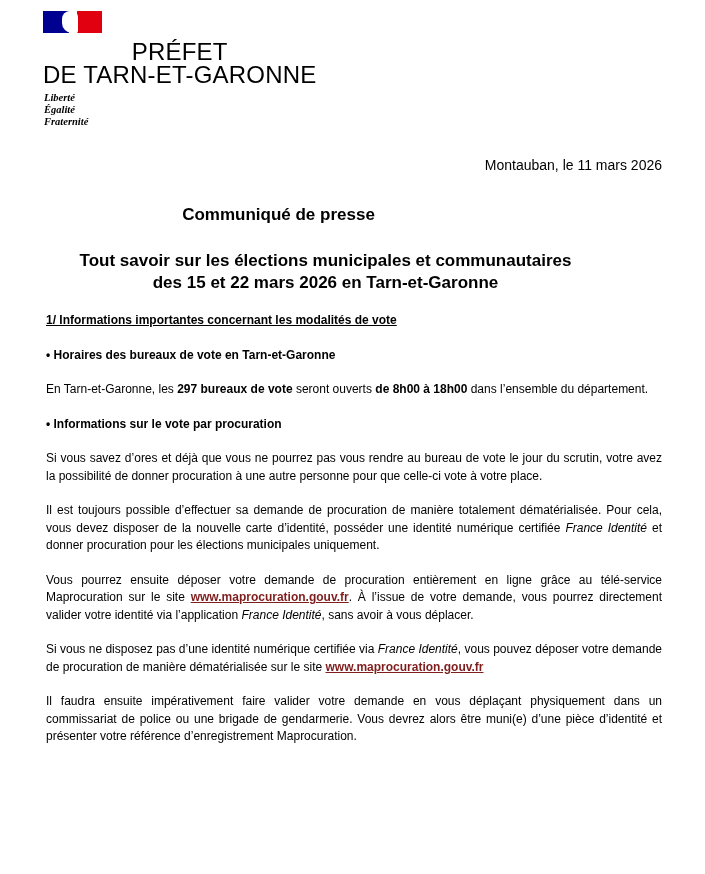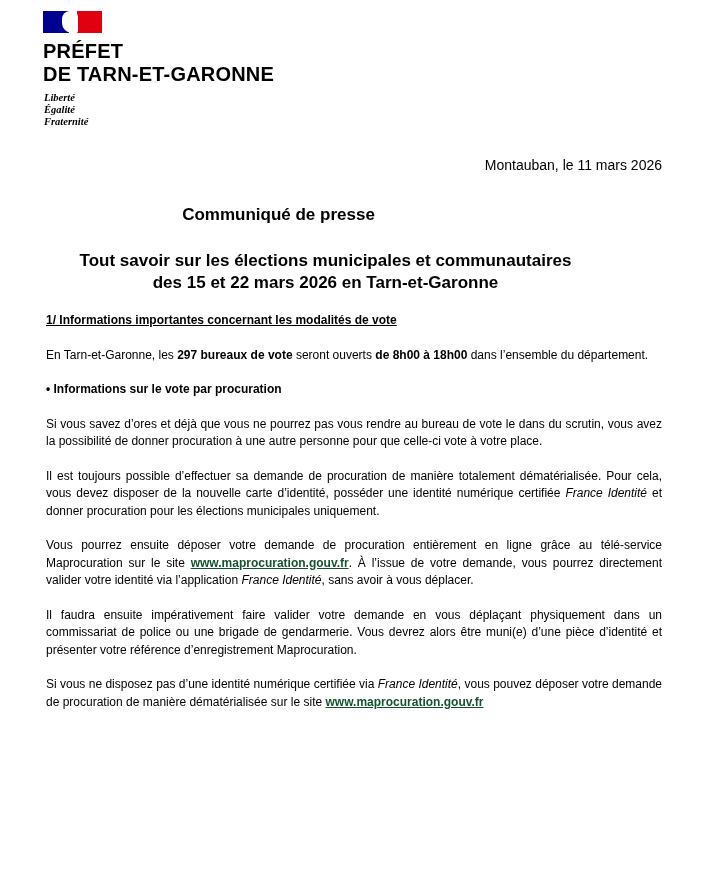--- a/index.html
+++ b/index.html
@@ -3,30 +3,30 @@
 <meta charset="utf-8">
 <style>
   html, body { margin: 0; padding: 0; background: #ffffff; }
   body { width: 705px; height: 874px; overflow: hidden; position: relative; font-family: "Liberation Sans", sans-serif; color: #000; }
   .logo { position: absolute; left: 43px; top: 11px; }
   .flag { display: flex; width: 59px; height: 22px; }
   .flag .blue { width: 26px; background: #000091; position: relative; }
   .flag .white { width: 8px; background: #fff; }
   .flag .red { width: 25px; background: #e1000f; }
   .marianne { position: absolute; left: 19px; top: 0; width: 16px; height: 22px; background: #fff; border-radius: 8px 6px 2px 10px; }
-  .prefet { position: absolute; left: 43px; top: 40px; font-weight: bold; font-size: 20px; line-height: 23px; letter-spacing: 0.2px; }
+  .prefet { position: absolute; left: 43px; top: 40px; font-weight: normal; font-size: 24px; line-height: 23px; letter-spacing: 0.2px; text-align: center; }
   .motto { position: absolute; left: 44px; top: 92px; font-family: "Liberation Serif", serif; font-style: italic; font-weight: bold; font-size: 10.5px; line-height: 12px; }
   .date { position: absolute; right: 43px; top: 157px; font-size: 14px; padding-left: 8px; }
   .title { position: absolute; left: 0; width: 557px; top: 205px; text-align: center; font-weight: bold; font-size: 17px; }
   .subtitle { position: absolute; left: 0; width: 651px; top: 250px; text-align: center; font-weight: bold; font-size: 17px; line-height: 22px; }
   .content { position: absolute; left: 46px; width: 616px; top: 312px; font-size: 12px; line-height: 17.5px; }
   .content p { margin: 0 0 17px 0; text-align: justify; }
   .section { font-weight: bold; text-decoration: underline; margin-bottom: 17px; }
   .bullet { font-weight: bold; margin-bottom: 17px; }
-  .link { color: #14532d; font-weight: bold; text-decoration: underline; }
+  .link { color: #7f1d1d; font-weight: bold; text-decoration: underline; }
   b { font-weight: bold; }
   i { font-style: italic; }
 </style>
 </head>
 <body>
 
 <div class="logo">
   <div class="flag">
     <div class="blue"></div>
       <div class="white"></div>
@@ -47,20 +47,21 @@
 <div class="date">Montauban, le 11 mars 2026</div>
 
 <div class="title">Communiqué de presse</div>
 <div class="subtitle">
   <div>Tout savoir sur les élections municipales et communautaires</div>
   <div>des 15 et 22 mars 2026 en Tarn-et-Garonne</div>
 </div>
 
 <div class="content">
   <div class="section">1/ Informations importantes concernant les modalités de vote</div>
+  <div class="bullet">• Horaires des bureaux de vote en Tarn-et-Garonne</div>
   <p><span>En Tarn-et-Garonne, les </span><b>297 bureaux de vote</b><span> seront ouverts </span><b>de 8h00 à 18h00</b><span> dans l’ensemble du département.</span></p>
   <div class="bullet">• Informations sur le vote par procuration</div>
-  <p>Si vous savez d’ores et déjà que vous ne pourrez pas vous rendre au bureau de vote le dans du scrutin, vous avez la possibilité de donner procuration à une autre personne pour que celle-ci vote à votre place.</p>
+  <p>Si vous savez d’ores et déjà que vous ne pourrez pas vous rendre au bureau de vote le jour du scrutin, votre avez la possibilité de donner procuration à une autre personne pour que celle-ci vote à votre place.</p>
   <p><span>Il est toujours possible d’effectuer sa demande de procuration de manière totalement dématérialisée. Pour cela, vous devez disposer de la nouvelle carte d’identité, posséder une identité numérique certifiée </span><i>France Identité</i><span> et donner procuration pour les élections municipales uniquement.</span></p>
   <p><span>Vous pourrez ensuite déposer votre demande de procuration entièrement en ligne grâce au télé-service Maprocuration sur le site </span><a class="link">www.maprocuration.gouv.fr</a><span>. À l’issue de votre demande, vous pourrez directement valider votre identité via l’application </span><i>France Identité</i><span>, sans avoir à vous déplacer.</span></p>
+  <p><span>Si vous ne disposez pas d’une identité numérique certifiée via </span><i>France Identité</i><span>, vous pouvez déposer votre demande de procuration de manière dématérialisée sur le site </span><a class="link">www.maprocuration.gouv.fr</a></p>
   <p>Il faudra ensuite impérativement faire valider votre demande en vous déplaçant physiquement dans un commissariat de police ou une brigade de gendarmerie. Vous devrez alors être muni(e) d’une pièce d’identité et présenter votre référence d’enregistrement Maprocuration.</p>
-  <p><span>Si vous ne disposez pas d’une identité numérique certifiée via </span><i>France Identité</i><span>, vous pouvez déposer votre demande de procuration de manière dématérialisée sur le site </span><a class="link">www.maprocuration.gouv.fr</a></p>
 </div>
 
 </body></html>

